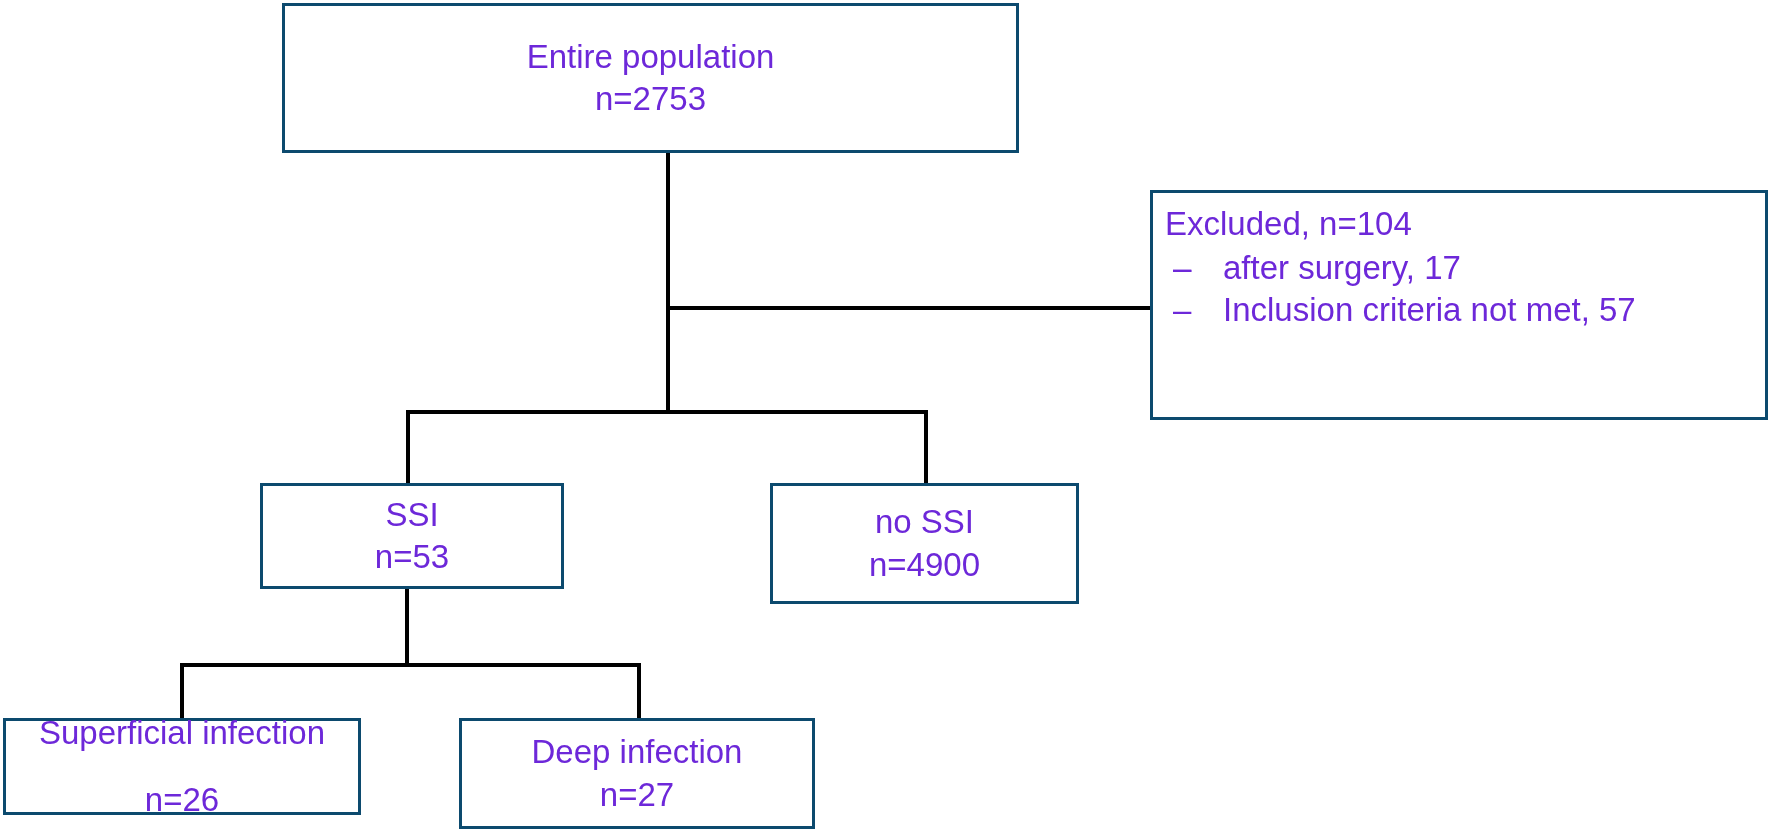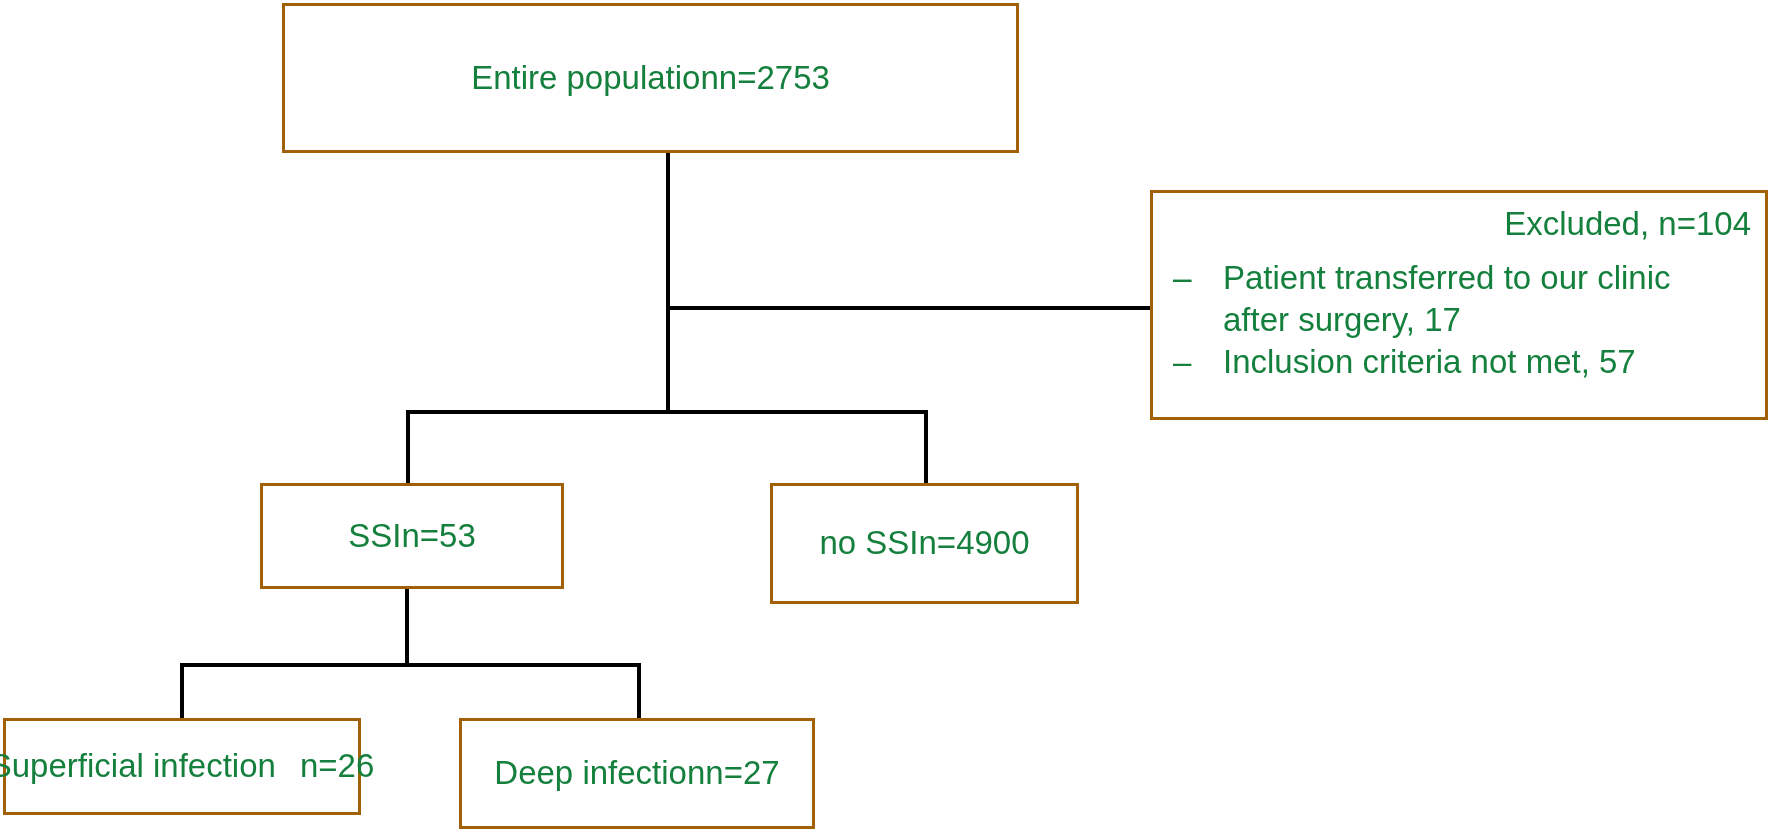--- a/index.html
+++ b/index.html
@@ -17,29 +17,30 @@
     width: 1770px;
     height: 832px;
     background: #ffffff;
     overflow: hidden;
   }
 
   
   .node {
     position: absolute;
     box-sizing: border-box;
-    border: 3px solid #a16207;
+    border: 3px solid #0c4a6e;
     background: #ffffff;
     display: flex;
+    flex-direction: column;
     align-items: center;
     justify-content: center;
     text-align: center;
     line-height: 1.28;
     font-size: 33px;
-    color: #15803d;
+    color: #6d28d9;
     z-index: 2;
   }
   .node .line { display: block; white-space: nowrap; }
 
   
   #node-population {
     left: 282px;
     top: 3px;
     width: 737px;
     height: 150px;
@@ -50,24 +51,24 @@
     left: 1150px;
     top: 190px;
     width: 618px;
     height: 230px;
     display: block;
     padding: 10px 14px 10px 12px;
     text-align: left;
   }
   #node-excluded .excl-title {
     display: block;
-    text-align: right;
+    text-align: left;
     font-size: 33px;
     white-space: nowrap;
-    margin-bottom: 12px;
+    margin-bottom: 2px;
   }
   #node-excluded .excl-list {
     list-style: none;
     margin: 0;
     padding: 0;
     font-size: 33px;
   }
   #node-excluded .excl-list li {
     position: relative;
     padding-left: 58px;
@@ -154,21 +155,21 @@
     <span class="line">n=2753</span>
   </div>
 
   <div class="node" id="node-excluded">
     <span class="excl-title">Excluded, n=104</span>
     <ul class="excl-list">
       <li>
         <span class="dash">–</span>
       </li>
       <li>
-        <span class="dash">–</span><span>Patient transferred to our clinic</span>
+        <span class="dash">–</span>
         <span style="display:block">after surgery, 17</span>
       </li>
       <li>
         <span class="dash">–</span><span>Inclusion criteria not met, 57</span>
       </li>
     </ul>
   </div>
 
   <div class="node" id="node-ssi">
     <span class="line">SSI</span>

